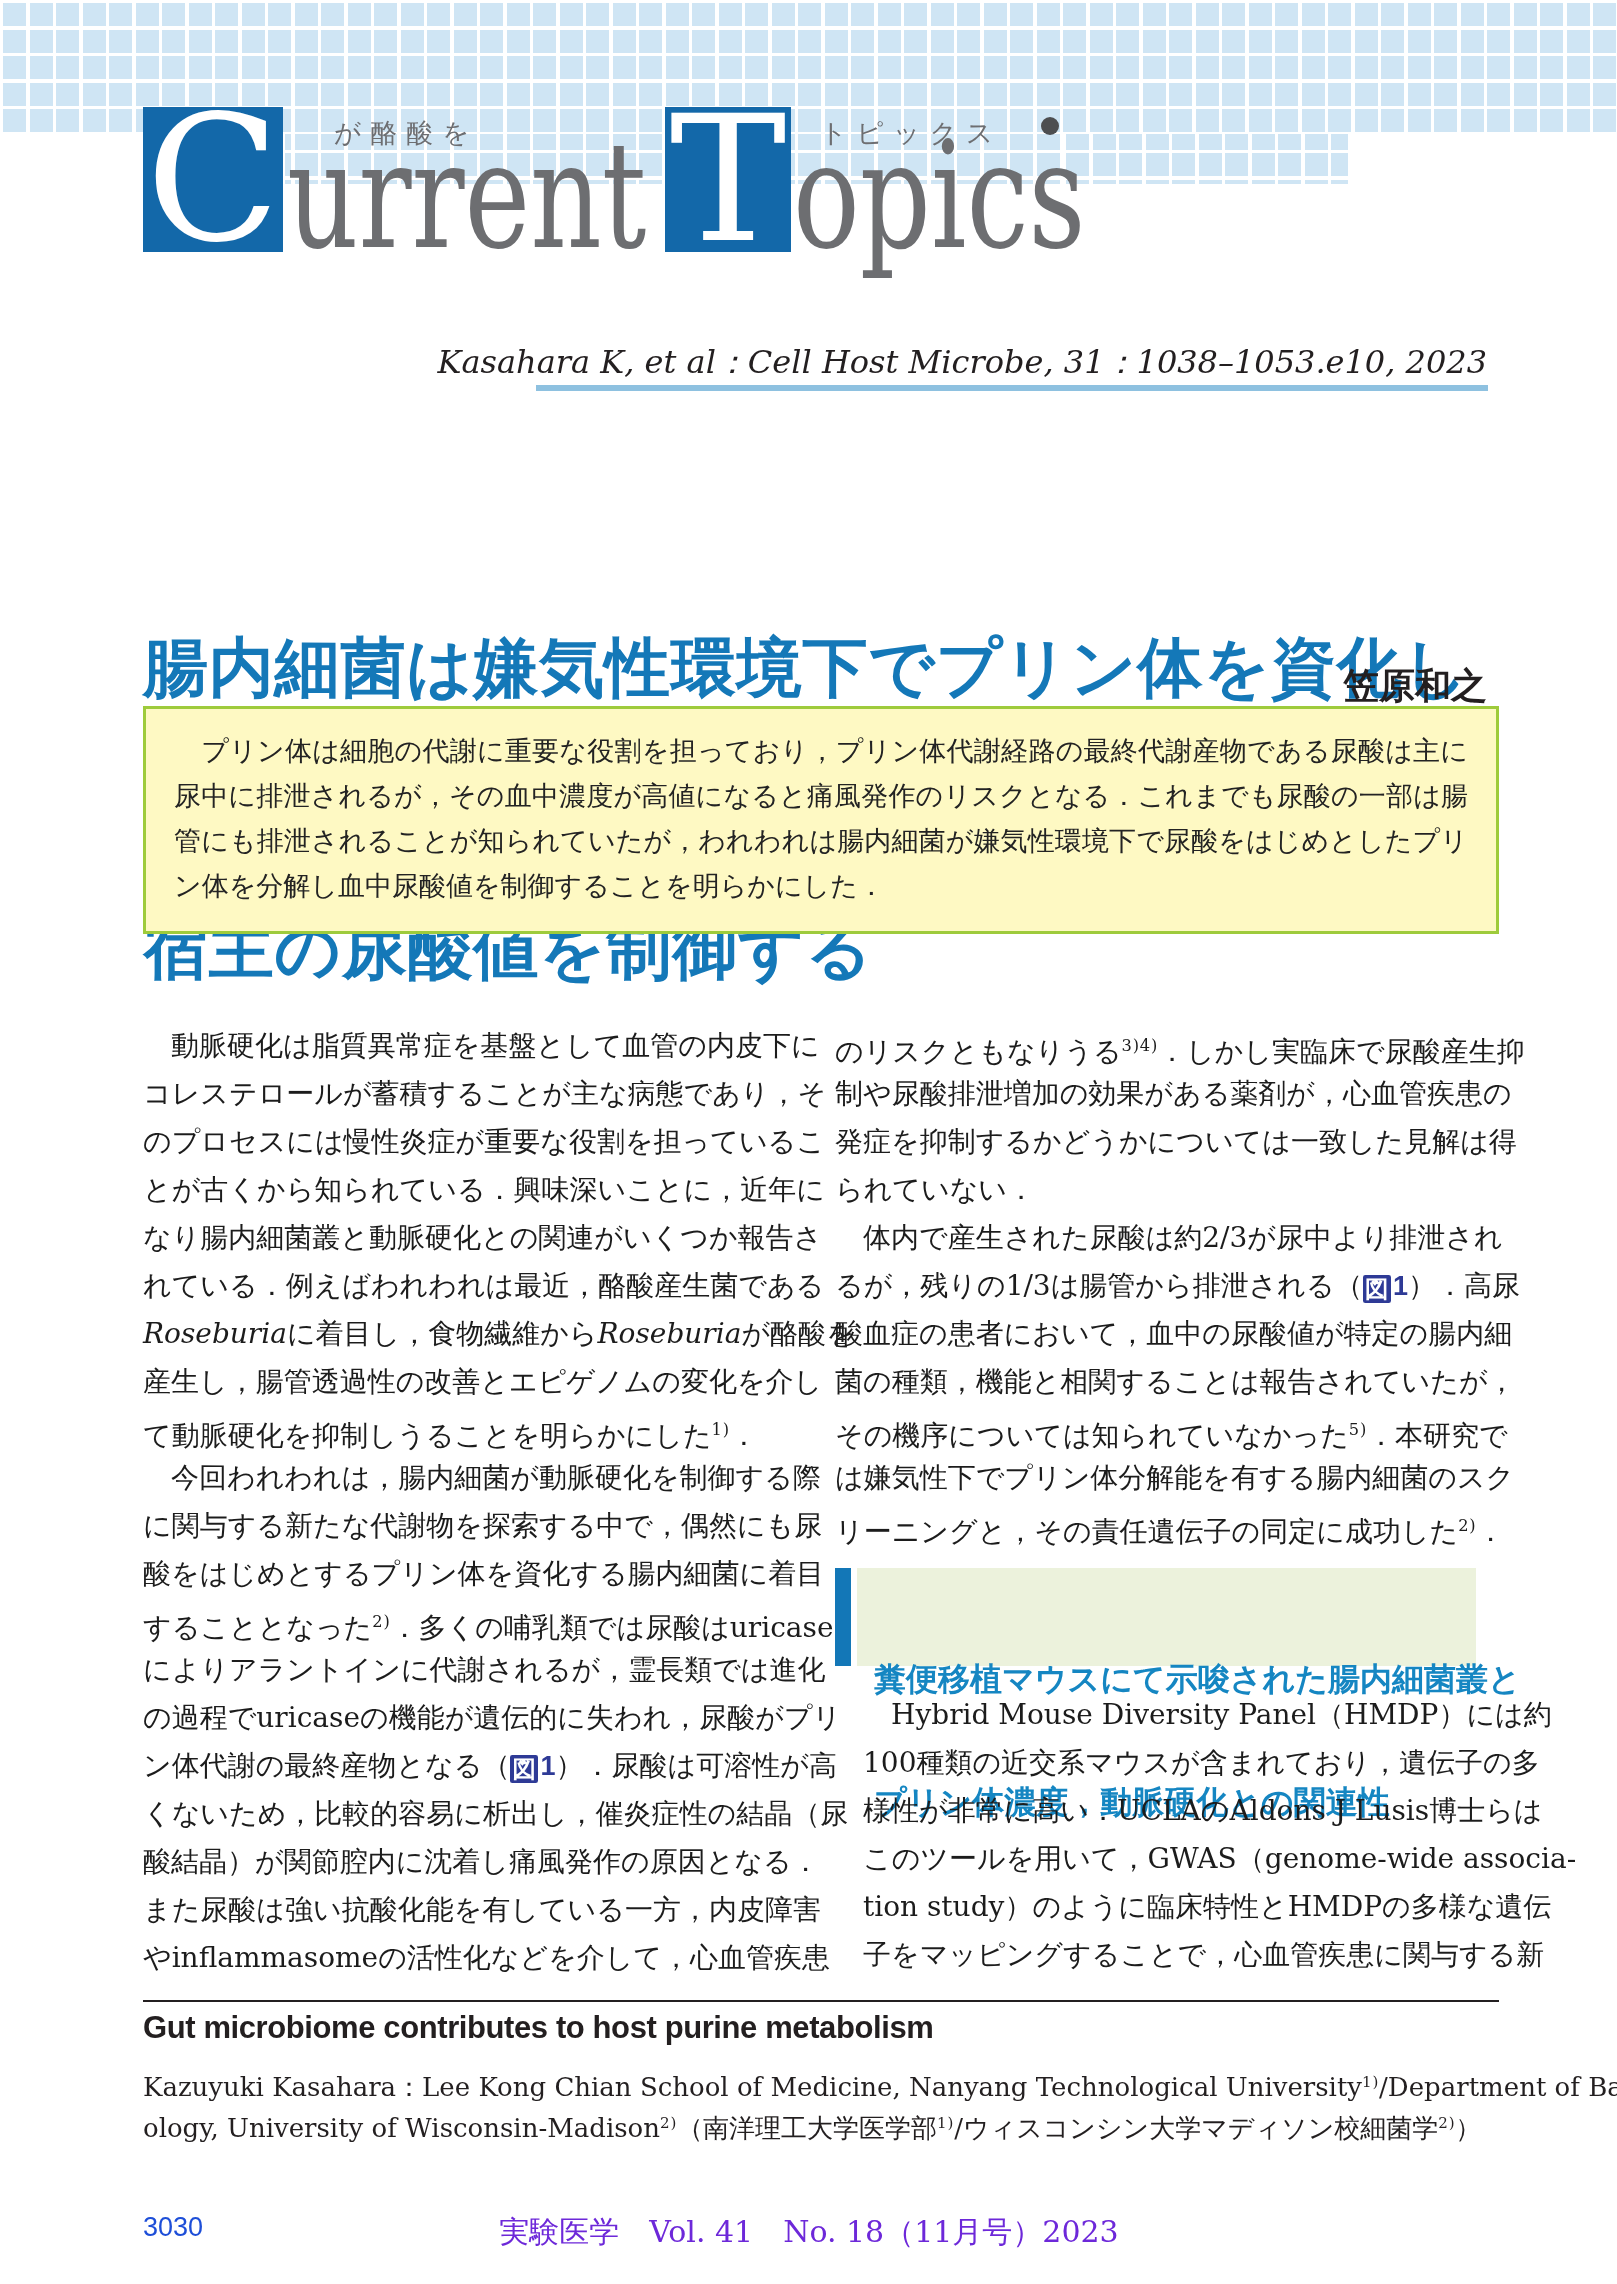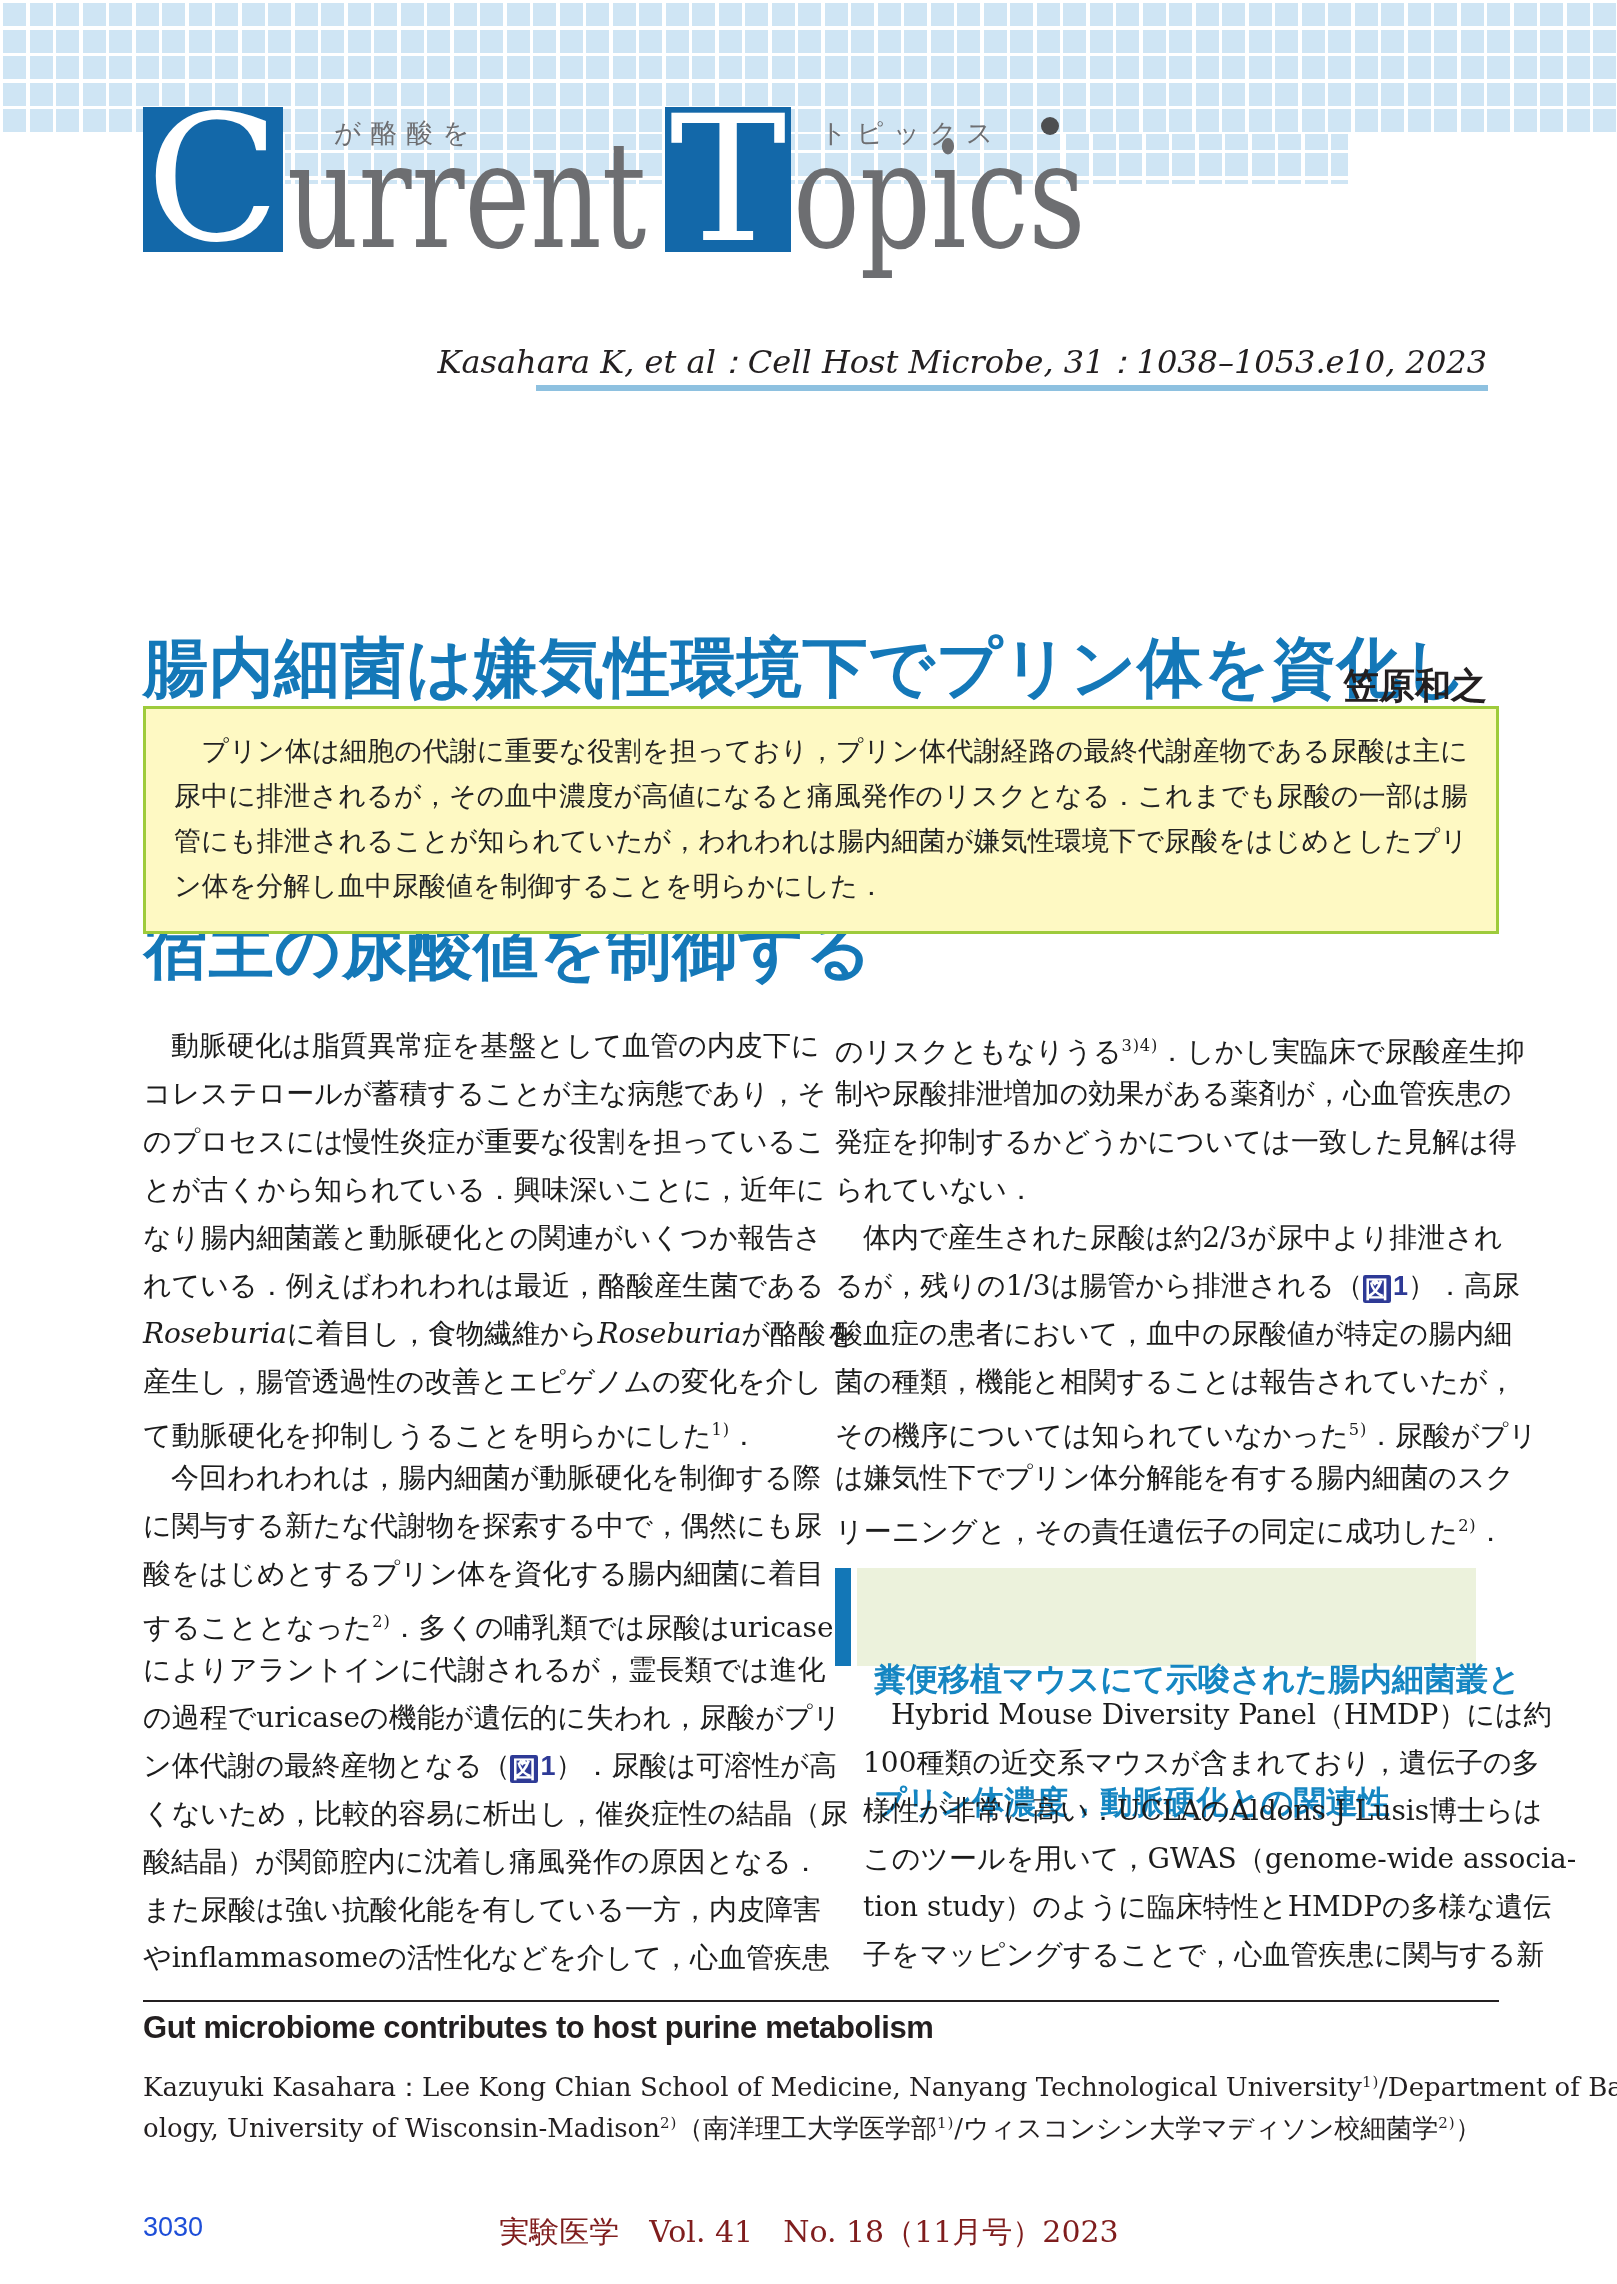--- a/index.html
+++ b/index.html
@@ -60,21 +60,21 @@
   .section-text{position:absolute;left:39px;top:9.4px;font-family:"Liberation Sans","DejaVu Sans",sans-serif;
                 font-weight:bold;font-size:32px;line-height:41px;color:#1586c2;white-space:pre;}
   
   .foot-rule{position:absolute;left:143px;top:2000px;width:1356px;height:2.3px;background:#231f20;}
   .eng-title{position:absolute;left:143px;top:2010px;font-family:"Liberation Sans","DejaVu Sans",sans-serif;
              font-weight:bold;font-size:31px;letter-spacing:-0.4px;color:#231f20;}
   .affil{position:absolute;left:143px;top:2062px;width:1356px;font-size:26px;color:#231f20;}
   .affil .tline{height:41px;line-height:41px;}
   .page-num{position:absolute;left:143px;top:2212px;font-family:"Liberation Sans","DejaVu Sans",sans-serif;
             font-size:27px;color:#1d4ed8;}
-  .journal{position:absolute;left:0;top:2212px;width:1618px;text-align:center;font-size:30px;color:#7f1d1d;white-space:pre;}
+  .journal{position:absolute;left:0;top:2212px;width:1618px;text-align:center;font-size:30px;color:#6d28d9;white-space:pre;}
 </style>
 </head>
 <body>
 
 <div class="page">
 
   <div class="grid grid-main"></div>
   <div class="grid grid-extra"></div>
 
   <div class="logo-box box-c">
@@ -129,21 +129,21 @@
 
   <div class="col col-right-top">
       <div class="tline"><span>のリスクともなりうる</span><span class="seg-sup">3)4)</span><span>．しかし実臨床で尿酸産生抑</span></div>
       <div class="tline"><span>制や尿酸排泄増加の効果がある薬剤が，心血管疾患の</span></div>
       <div class="tline"><span>発症を抑制するかどうかについては一致した見解は得</span></div>
       <div class="tline"><span>られていない．</span></div>
       <div class="tline"><span>　体内で産生された尿酸は約2/3が尿中より排泄され</span></div>
       <div class="tline"><span>るが，残りの1/3は腸管から排泄される（</span><span class="figref"><span class="figbox">図</span><span class="fignum">1</span></span><span>）．高尿</span></div>
       <div class="tline"><span>酸血症の患者において，血中の尿酸値が特定の腸内細</span></div>
       <div class="tline"><span>菌の種類，機能と相関することは報告されていたが，</span></div>
-      <div class="tline"><span>その機序については知られていなかった</span><span class="seg-sup">5)</span><span>．尿酸がプリ</span></div>
+      <div class="tline"><span>その機序については知られていなかった</span><span class="seg-sup">5)</span><span>．本研究で</span></div>
       <div class="tline"><span>は嫌気性下でプリン体分解能を有する腸内細菌のスク</span></div>
       <div class="tline"><span>リーニングと，その責任遺伝子の同定に成功した</span><span class="seg-sup">2)</span><span>．</span></div>
     </div>
 
   <div class="section-box">
     <div class="section-bar"></div>
     <div class="section-bg"></div>
     <div class="section-text">
       <div>糞便移植マウスにて示唆された腸内細菌叢と</div>
       <div>プリン体濃度，動脈硬化との関連性</div>

